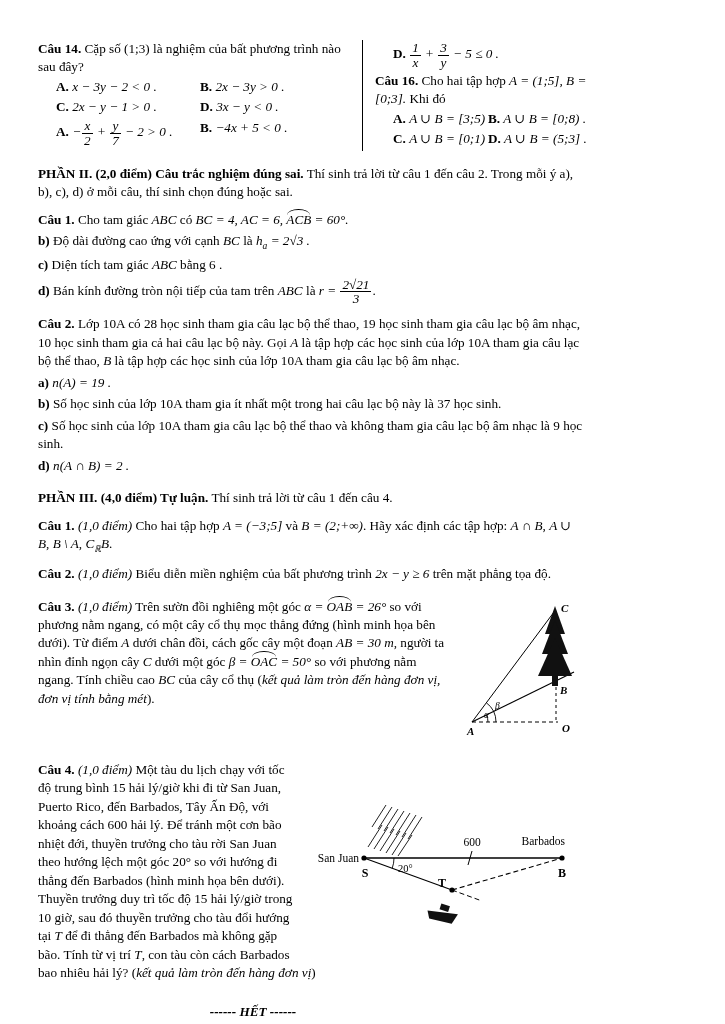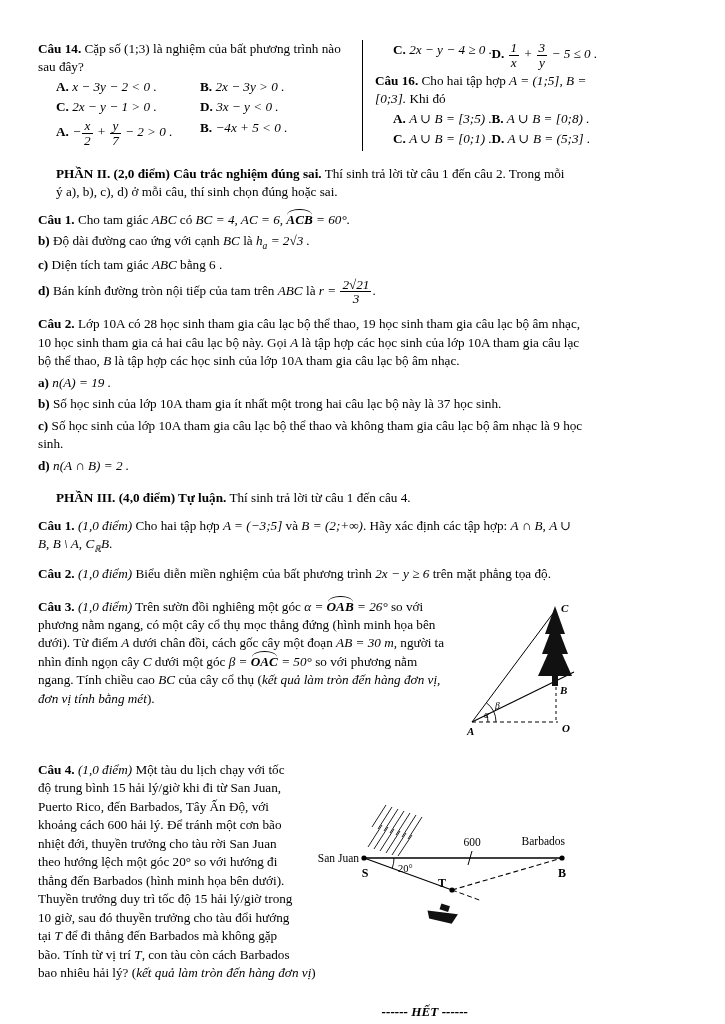--- a/index.html
+++ b/index.html
@@ -12,36 +12,36 @@
   .page { width: 612px; height: 1024px; padding: 40px 28px 0 38px; }
   p { margin: 0; }
   b, .okey, .qlabel { font-weight: bold; }
   .math { font-style: italic; }
   sub { font-size: 0.72em; }
   .opts { display: grid; grid-template-columns: 48% 52%; padding-left: 18px; margin: 1px 0 2px; row-gap: 2px; }
   .opt { white-space: nowrap; }
   .frac { display: inline-block; text-align: center; vertical-align: -0.7em; line-height: 1.05; margin: 0 1px; }
   .frac .num { display: block; border-bottom: 1px solid #000; padding: 0 2px; }
   .frac .den { display: block; padding: 0 2px; }
-  .hat { position: relative; display: inline-block; font-weight: bold; }
+  .hat { position: relative; display: inline-block; }
   .hat::after {
     content: ""; position: absolute; left: 4%; right: 4%; top: -2px; height: 5px;
     border-top: 1.3px solid #000; border-radius: 50% 50% 0 0 / 100% 100% 0 0;
   }
   .two-col { display: flex; margin-bottom: 12px; }
   .col-left { width: 324px; flex: none; padding-right: 6px; }
   .divider { width: 1px; background: #000; flex: none; }
   .col-right { flex: 1; padding-left: 12px; }
-  .sec-heading { margin: 14px 18px 6px; }
+  .sec-heading { margin: 14px 0 6px; }
   .q-block { margin: 9px 0 0; }
   .item { margin: 3px 0 0; }
   .fig-right { float: right; margin: 0 0 4px 12px; }
   .fig-ship { float: right; margin: 40px 0 4px 12px; }
   .clear { clear: both; }
-  .end-marker { width: 430px; text-align: right; font-weight: bold; font-style: italic; margin-top: 20px; }
+  .end-marker { width: 430px; text-align: center; font-weight: bold; font-style: italic; margin-top: 20px; }
   svg text { font-family: "Liberation Serif", "DejaVu Serif", serif; }
 </style>
 </head>
 <body>
 
 <div class="page">
 
   <div class="two-col">
     <div class="col-left">
 
@@ -60,21 +60,20 @@
           <span class="opt"><b class="okey">A.</b> <span class="math"><span>−</span><span class="frac"><span class="num">x</span><span class="den">2</span></span> <span>+</span> <span class="frac"><span class="num">y</span><span class="den">7</span></span><span> − 2 &gt; 0 .</span></span></span>
           <span class="opt"><b class="okey">B.</b> <span class="math">−4x + 5 &lt; 0 .</span></span>
         </div>
       </div>
 
     </div>
     <div class="divider"></div>
     <div class="col-right">
 
       <div class="opts">
-        <span class="opt"><b class="okey">C.</b> <span class="math">2x − y − 4 ≥ 0 .</span></span>
         <span class="opt"><b class="okey">D.</b> <span class="math"><span class="frac"><span class="num">1</span><span class="den">x</span></span> <span>+</span> <span class="frac"><span class="num">3</span><span class="den">y</span></span><span> − 5 ≤ 0 .</span></span></span>
       </div>
 
       <div>
         <p><b class="qlabel">Câu 16.</b> <span>Cho hai tập hợp </span><span class="math">A = (1;5], B = [0;3].</span><span> Khi đó</span></p>
         <div class="opts">
           <span class="opt"><b class="okey">A.</b> <span class="math">A ∪ B = [3;5) .</span></span>
           <span class="opt"><b class="okey">B.</b> <span class="math">A ∪ B = [0;8) .</span></span>
           <span class="opt"><b class="okey">C.</b> <span class="math">A ∪ B = [0;1) .</span></span>
           <span class="opt"><b class="okey">D.</b> <span class="math">A ∪ B = (5;3] .</span></span>

